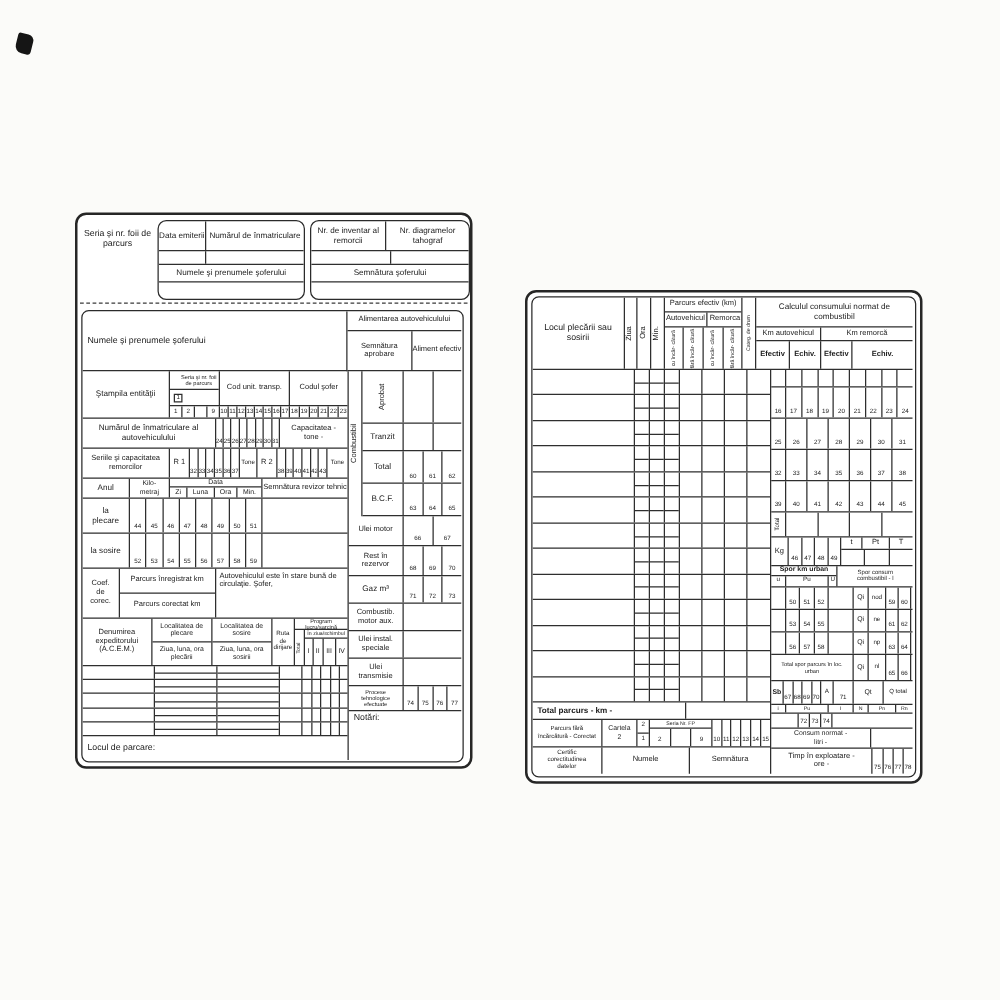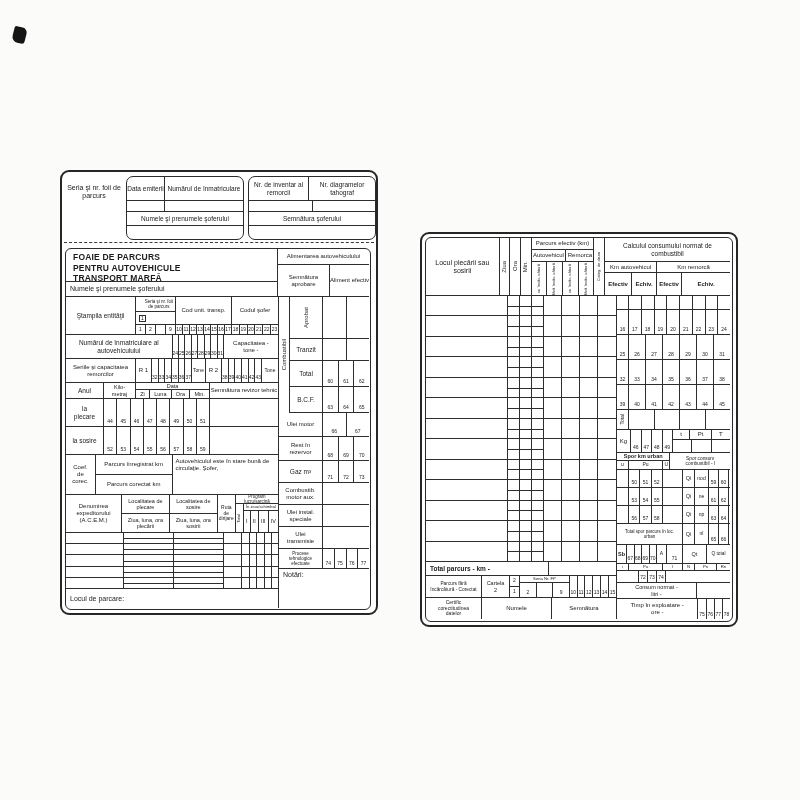--- a/index.html
+++ b/index.html
@@ -65,25 +65,20 @@
     </div>
     <div class="c bb f65" style="height:14px">Semnătura şoferului</div>
     <div class="fx"></div>
   </div>
 
   <div class="a dash" style="left:2px;top:70px;width:310px"></div>
 
   <div class="box" style="left:3px;top:76px;width:306px;height:362px;border-radius:6px">
 
     <div class="a fc rb bb" style="left:0;top:0;width:212px;height:48px">
-      <div class="bb ttl" style="height:33px">
-        <div>FOAIE DE PARCURS</div>
-        <div>PENTRU AUTOVEHICULE</div>
-        <div>TRANSPORT MARFĂ</div>
-      </div>
       <div class="f7 fx padl">Numele şi prenumele şoferului</div>
     </div>
 
     <div class="a fc bb" style="left:212px;top:0;width:91px;height:48px">
       <div class="c bb f6" style="height:16px">Alimentarea autovehiculului</div>
       <div class="f fx">
         <div class="c rb f6" style="width:52px">Semnătura aprobare</div>
         <div class="c f6 fx">Aliment efectiv</div>
       </div>
     </div>

